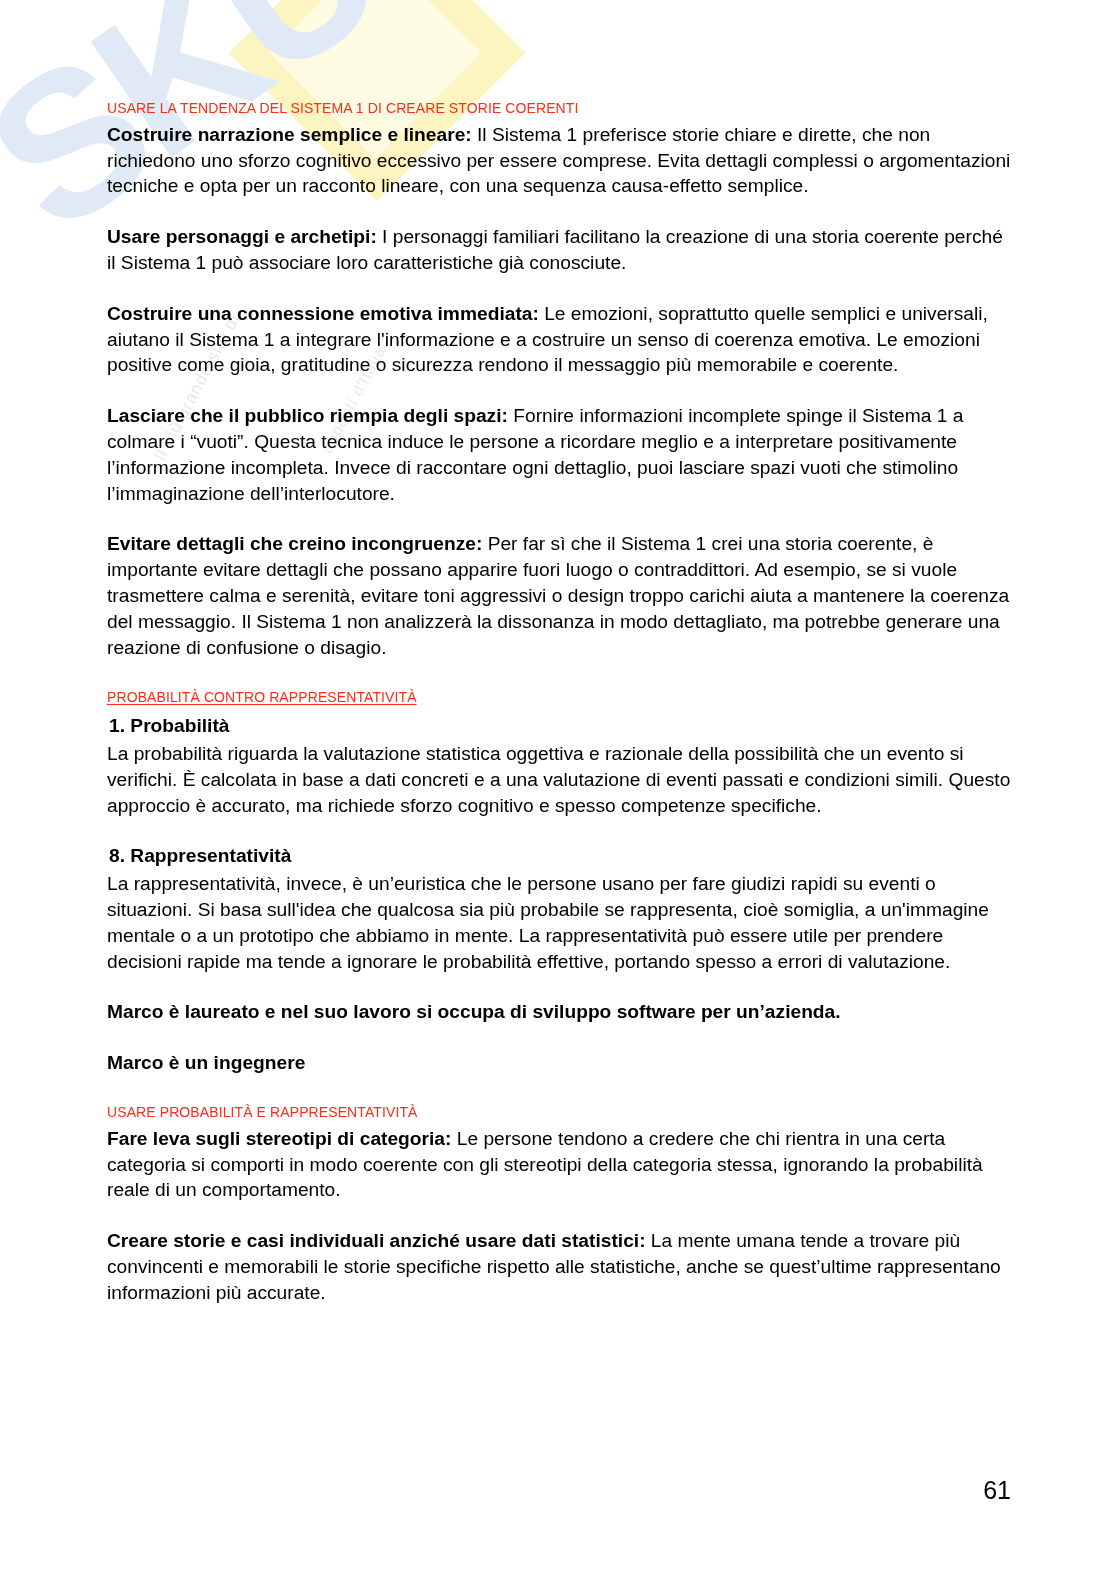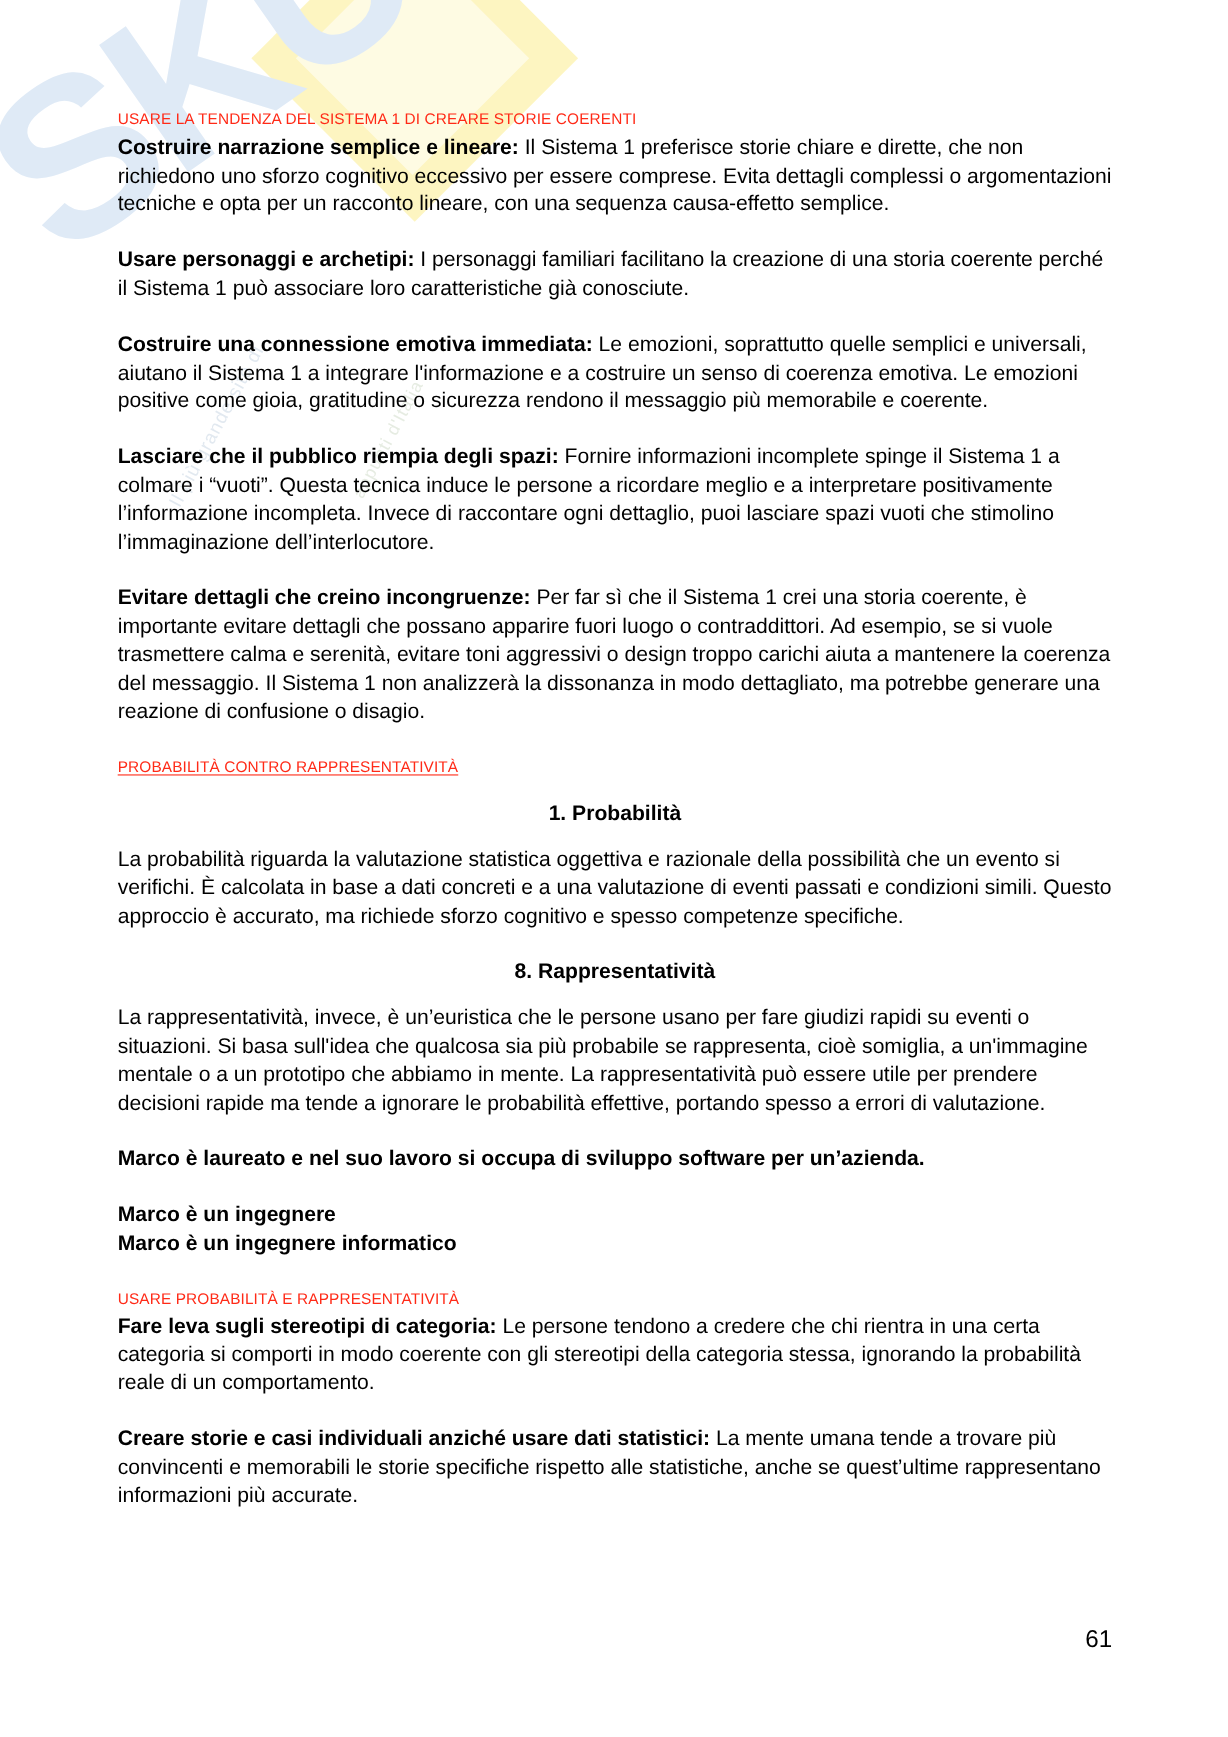--- a/index.html
+++ b/index.html
@@ -122,37 +122,36 @@
   }
   h2.heading-red.bold {
     font-weight: normal;
   }
   h2.heading-red.underline {
     text-decoration: underline;
     text-underline-offset: 2px;
   }
 
   h3.subhead {
-    margin: 16px;
+    margin: 2px;
     font-size: 19.2px;
     line-height: 25.8px;
     font-weight: bold;
     color: #000000;
-    text-align: center;
   }
 
   .spacer-lg { height: 25px; }
   .spacer-md { height: 24px; }
 
   
   .page-number {
     position: absolute;
     right: 105px;
     top: 1478px;
-    font-size: 22px;
+    font-size: 25px;
     line-height: 24px;
     color: #000000;
     z-index: 2;
   }
 </style>
 </head>
 <body>
 
 <div class="page">
 
@@ -185,21 +184,20 @@
     <p class="para">La probabilità riguarda la valutazione statistica oggettiva e razionale della possibilità che un evento si verifichi. È calcolata in base a dati concreti e a una valutazione di eventi passati e condizioni simili. Questo approccio è accurato, ma richiede sforzo cognitivo e spesso competenze specifiche.</p>
 
     <h3 class="subhead">8. Rappresentatività</h3>
     <p class="para">La rappresentatività, invece, è un’euristica che le persone usano per fare giudizi rapidi su eventi o situazioni. Si basa sull'idea che qualcosa sia più probabile se rappresenta, cioè somiglia, a un'immagine mentale o a un prototipo che abbiamo in mente. La rappresentatività può essere utile per prendere decisioni rapide ma tende a ignorare le probabilità effettive, portando spesso a errori di valutazione.</p>
 
     <p class="tight">Marco è laureato e nel suo lavoro si occupa di sviluppo software per un’azienda.</p>
 
     <div class="spacer-lg"></div>
 
     <p class="tight">Marco è un ingegnere</p>
-    <p class="tight">Marco è un ingegnere informatico</p>
 
     <div class="spacer-md"></div>
 
     <h2 class="heading-red">USARE PROBABILITÀ E RAPPRESENTATIVITÀ</h2>
 
     <p class="para"><span class="lead">Fare leva sugli stereotipi di categoria:</span><span> Le persone tendono a credere che chi rientra in una certa categoria si comporti in modo coerente con gli stereotipi della categoria stessa, ignorando la probabilità reale di un comportamento.</span></p>
 
     <p class="para"><span class="lead">Creare storie e casi individuali anziché usare dati statistici:</span><span> La mente umana tende a trovare più convincenti e memorabili le storie specifiche rispetto alle statistiche, anche se quest’ultime rappresentano informazioni più accurate.</span></p>
 
   </div>

